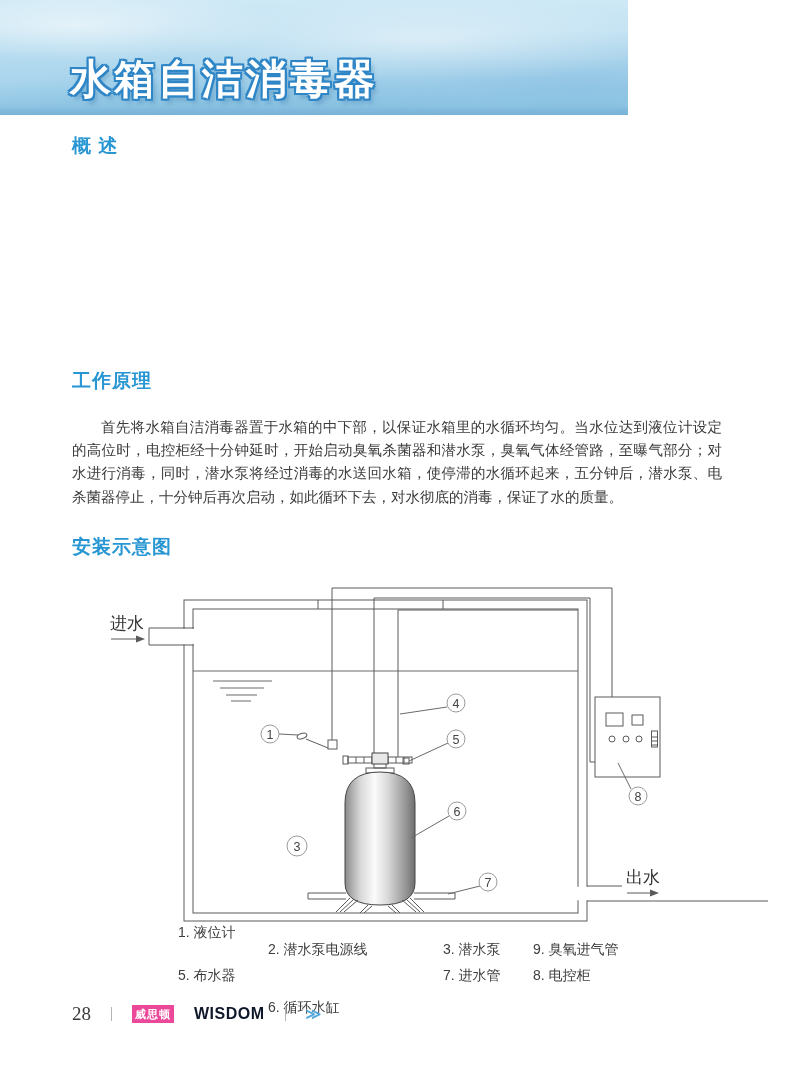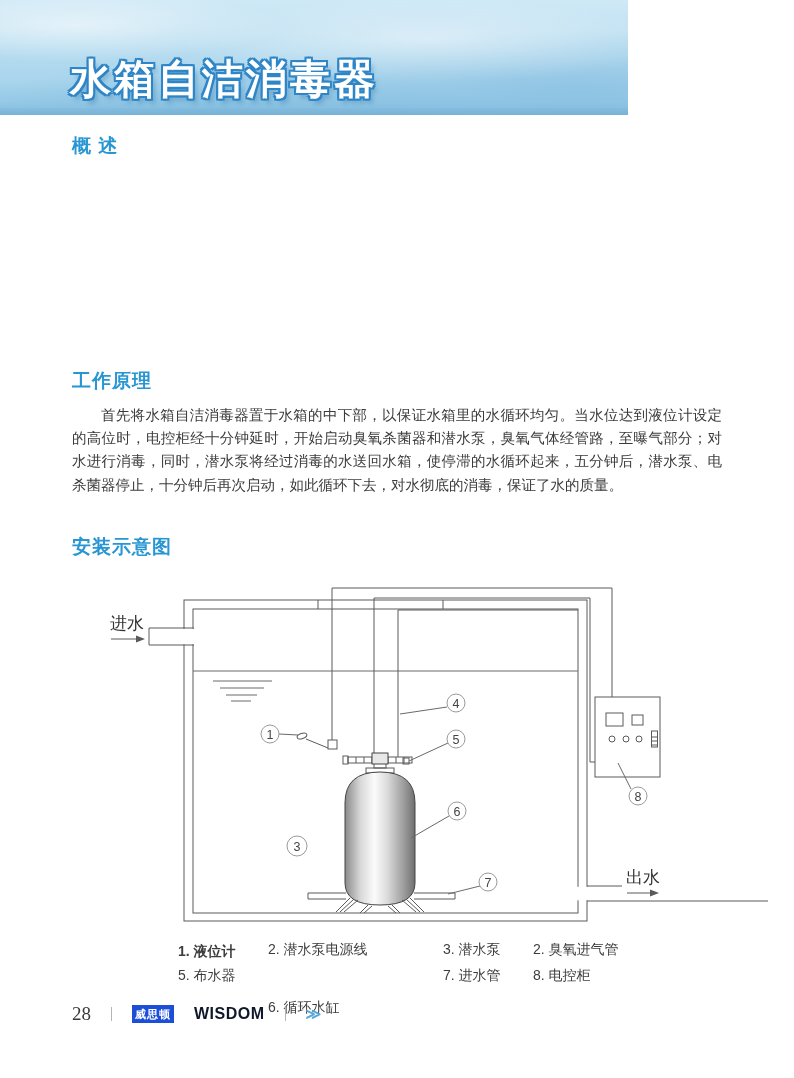--- a/index.html
+++ b/index.html
@@ -46,55 +46,55 @@
   .diagram text{fill:#333;font-family:"Liberation Sans",sans-serif;}
   .dline{stroke:#5a5a5a;stroke-width:1;fill:none;}
   .dthin{stroke:#6a6a6a;stroke-width:1;fill:none;}
   .callout circle{fill:#ffffff;stroke:#9a9a9a;stroke-width:1;}
   .callout text{font-size:12.5px;fill:#444;text-anchor:middle;}
   
   .legend{position:absolute;left:0;top:0;width:794px;height:0;}
   .legend-item{
     position:absolute;font-size:14px;color:#3d3d3d;white-space:nowrap;
   }
-  .legend-item:nth-child(1){left:178px;top:943px;font-weight:bold;}
+  .legend-item:nth-child(1){left:178px;top:924px;}
   .legend-item:nth-child(2){left:268px;top:941px;}
   .legend-item:nth-child(3){left:443px;top:941px;}
   .legend-item:nth-child(4){left:533px;top:941px;}
   .legend-item:nth-child(5){left:178px;top:967px;}
   .legend-item:nth-child(6){left:268px;top:967px;margin-top:32px;}
   .legend-item:nth-child(7){left:443px;top:967px;}
   .legend-item:nth-child(8){left:533px;top:967px;}
   
   .footer{
     position:absolute;left:72px;top:1003px;height:22px;
     display:flex;align-items:center;gap:20px;
   }
   .page-number{font-family:"Liberation Serif",serif;font-size:19px;color:#3a3a3a;}
   .fsep{width:1px;height:14px;background:#b5b5b5;}
   .brand-badge{
-    background:#1d4ed8;color:#ffffff;font-size:11px;font-weight:bold;
+    background:#ec4899;color:#ffffff;font-size:11px;font-weight:bold;
     padding:2px 3px 1px 3px;letter-spacing:1px;
   }
   .brand-en{color:#0f172a;font-size:16px;font-weight:bold;letter-spacing:0.5px;}
   .chevron{color:#57a8d8;font-size:15px;font-weight:bold;}
 </style>
 </head>
 <body>
 
 <div class="header">
   <div class="page-title">水箱自洁消毒器</div>
 </div>
 
 <div class="sec-heading" style="top:133px;">概 述</div>
 <div class="body-block" style="top:176px;">
 </div>
 
 <div class="sec-heading" style="top:368px;">工作原理</div>
-<div class="body-block" style="top:404px;">
+<div class="body-block" style="top:416px;">
   <p>首先将水箱自洁消毒器置于水箱的中下部，以保证水箱里的水循环均匀。当水位达到液位计设定的高位时，电控柜经十分钟延时，开始启动臭氧杀菌器和潜水泵，臭氧气体经管路，至曝气部分；对水进行消毒，同时，潜水泵将经过消毒的水送回水箱，使停滞的水循环起来，五分钟后，潜水泵、电杀菌器停止，十分钟后再次启动，如此循环下去，对水彻底的消毒，保证了水的质量。</p>
 </div>
 
 <div class="sec-heading" style="top:534px;">安装示意图</div>
 
 <svg class="diagram" width="794" height="350" viewBox="0 580 794 350">
   <defs>
     <linearGradient id="vesselGrad" x1="0" y1="0" x2="1" y2="0">
       <stop offset="0" stop-color="#8a8a8a"></stop>
       <stop offset="0.22" stop-color="#d8d8d8"></stop>
@@ -252,21 +252,21 @@
   <g class="callout">
     <circle cx="638" cy="796" r="9"></circle>
     <text x="638" y="800.5">8</text>
   </g>
 </svg>
 
 <div class="legend">
   <span class="legend-item">1. 液位计</span>
   <span class="legend-item">2. 潜水泵电源线</span>
   <span class="legend-item">3. 潜水泵</span>
-  <span class="legend-item">2. 臭氧进气管</span>
+  <span class="legend-item">9. 臭氧进气管</span>
   <span class="legend-item">5. 布水器</span>
   <span class="legend-item">6. 循环水缸</span>
   <span class="legend-item">7. 进水管</span>
   <span class="legend-item">8. 电控柜</span>
 </div>
 
 <div class="footer">
   <span class="page-number">28</span>
   <span class="fsep"></span>
   <span class="brand-badge">威思顿</span>

